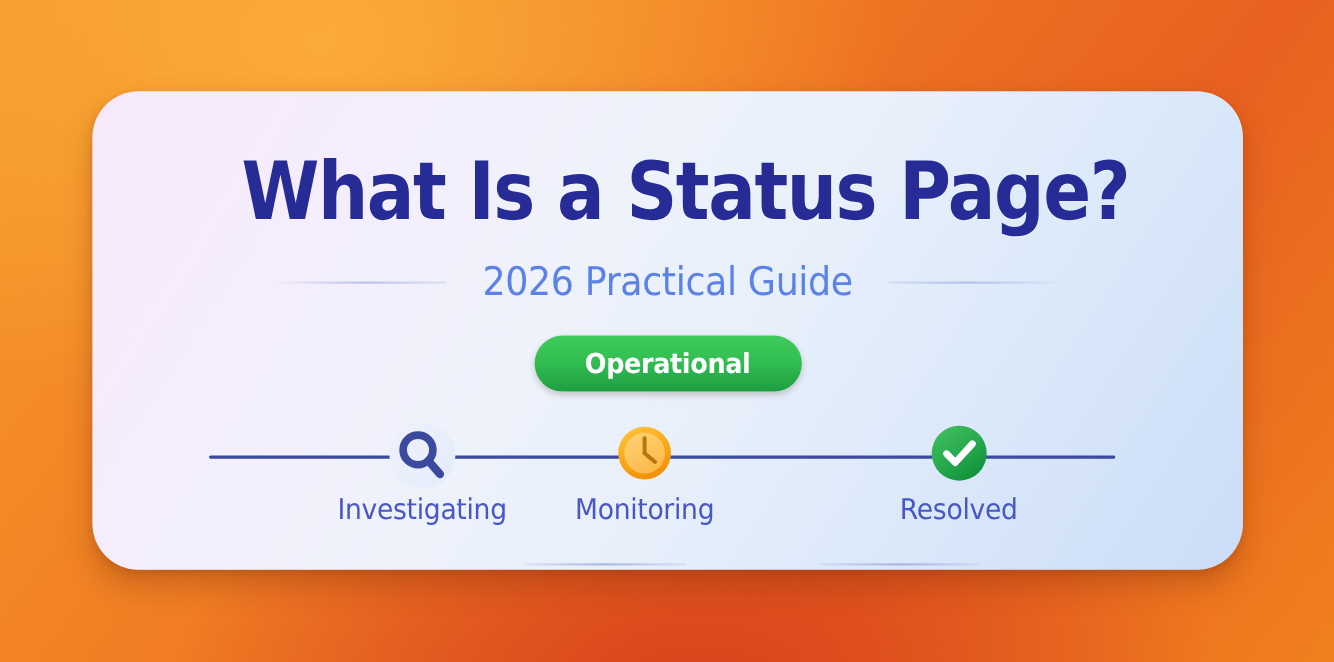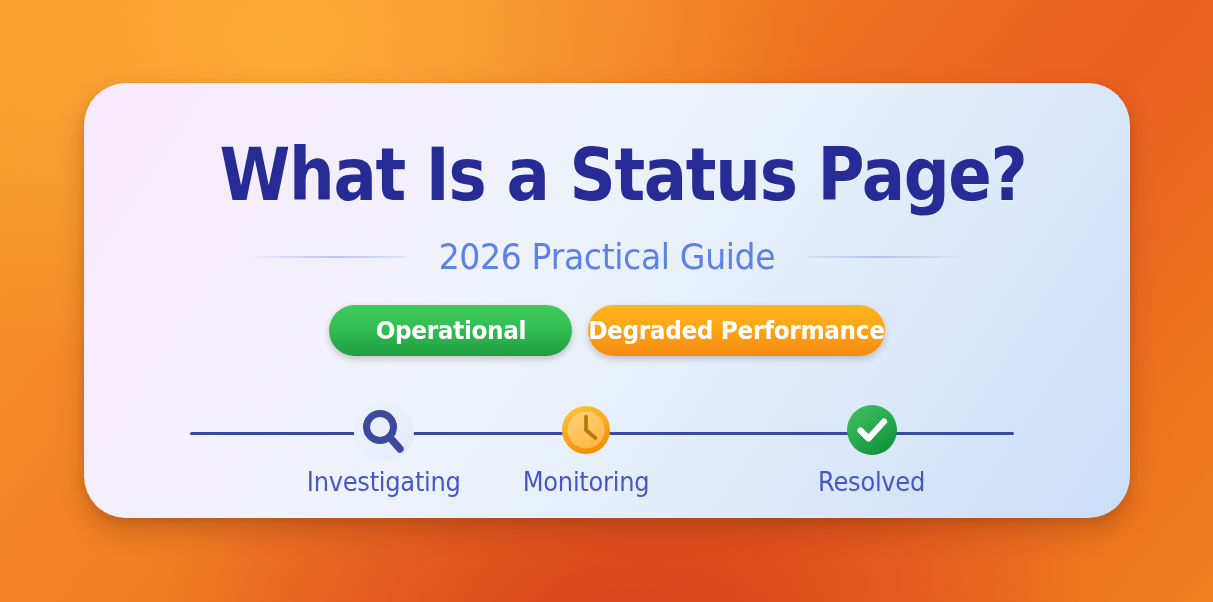--- a/index.html
+++ b/index.html
@@ -138,21 +138,21 @@
   }
   .pill-outage {
     width: 255px;
     background: linear-gradient(180deg, #f4303b 0%, #ec1f2e 48%, #d71527 100%);
   }
 
   
   #timeline {
     position: absolute;
     left: 0;
-    top: 316px;
+    top: 298px;
     width: 100%;
     height: 110px;
     padding-left: 44px;
   }
   #timeline-track {
     position: absolute;
     left: 106px;
     top: 33px;
     width: 824px;
     height: 3px;
@@ -210,23 +210,20 @@
 
     <div id="subtitle-row">
       <div class="sub-rule left"></div>
       <div id="page-subtitle">2026 Practical Guide</div>
       <div class="sub-rule right"></div>
     </div>
 
     <div id="status-pills">
       <button class="status-pill pill-operational">
         <span>Operational</span>
-      </button>
-      <button class="status-pill pill-degraded">
-        <span>Degraded Performance</span>
       </button>
     </div>
 
     <div id="timeline">
 
       <div id="timeline-track"></div>
 
       <div class="label-rule" style="left:392px; width:148px;"></div>
       <div class="label-rule" style="left:660px; width:148px;"></div>
 

